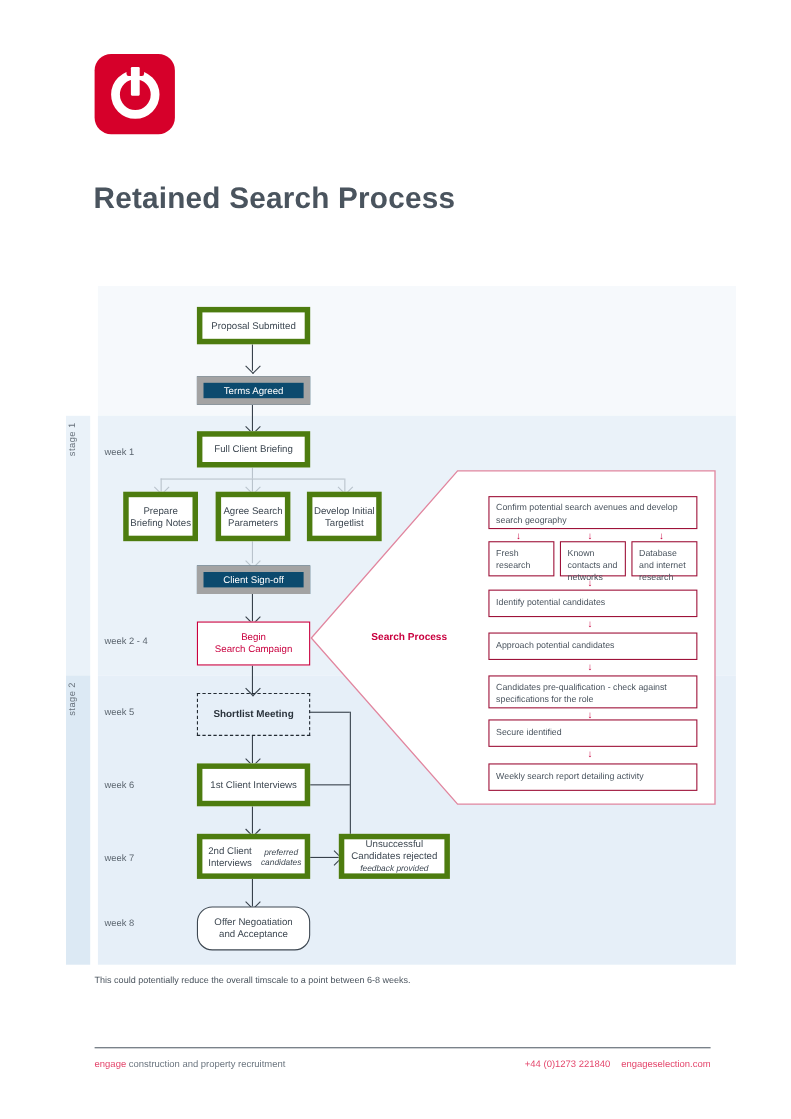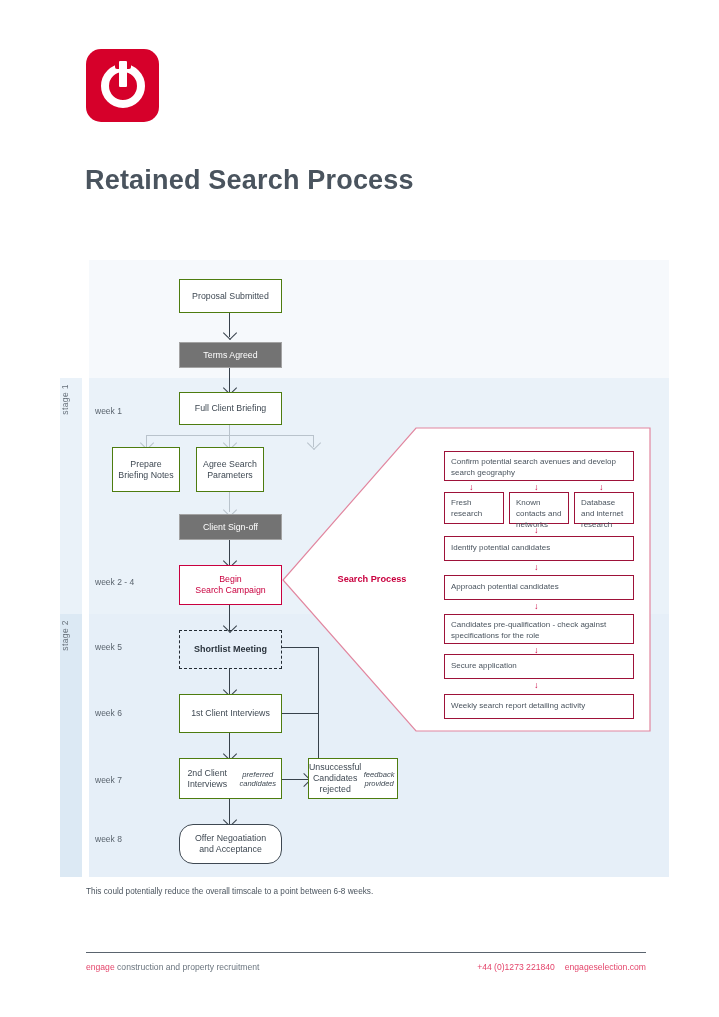--- a/index.html
+++ b/index.html
@@ -39,22 +39,22 @@
             text-align:center;font-size:8.5px;color:#68727c;letter-spacing:.4px;}
   .stagelbl.s1{top:124px;}
   .stagelbl.s2{top:360px;}
 
   
   .week{position:absolute;left:35px;font-size:8.5px;color:#5a646e;white-space:nowrap;}
 
   
   .box{position:absolute;box-sizing:border-box;display:flex;align-items:center;
        justify-content:center;text-align:center;line-height:1.25;}
-  .box.plain{background:#ffffff;border:1px solid #4d7c0f;font-size:8.8px;color:#3e4852;}
-  .box.dark{background:#737373;color:#ffffff;font-size:8.8px;border:1px solid #a3a3a3;}
+  .box.plain{background:#ffffff;border:5px solid #4d7c0f;font-size:8.8px;color:#3e4852;}
+  .box.dark{background:#0c4a6e;color:#ffffff;font-size:8.8px;border:6px solid #a3a3a3;}
   .box.red{background:#ffffff;border:1.6px solid #c9003f;color:#c9003f;font-size:8.8px;}
   .box.dash{background:transparent;border:1.6px dashed #232b33;font-size:9px;
             color:#2b343d;font-weight:bold;}
   .box.round{background:#ffffff;border:1px solid #3e4852;border-radius:14px;
              font-size:8.8px;color:#3e4852;}
   .box .sub{display:block;font-style:italic;font-size:7.6px;margin-top:1px;}
 
   
   .vline{position:absolute;width:1px;background:#37414b;}
   .hline{position:absolute;height:1px;background:#37414b;}
@@ -166,36 +166,38 @@
     <div class="box plain" style="left:119px;top:19px;width:103px;height:34px">Proposal Submitted</div>
 
     <div class="box dark" style="left:119px;top:82px;width:103px;height:26px">Terms Agreed</div>
 
     <div class="box plain" style="left:52px;top:187px;width:68px;height:45px;white-space:pre-line">Prepare
 Briefing Notes</div>
 
     <div class="box plain" style="left:119px;top:132px;width:103px;height:33px">Full Client Briefing</div>
     <div class="box plain" style="left:136px;top:187px;width:68px;height:45px;white-space:pre-line">Agree Search
 Parameters</div>
+    <div class="box plain" style="left:219px;top:187px;width:68px;height:45px;white-space:pre-line">Develop Initial
+Targetlist</div>
 
     <div class="box dark" style="left:119px;top:254px;width:103px;height:26px">Client Sign-off</div>
 
     <div class="box red" style="left:119px;top:305px;width:103px;height:40px;white-space:pre-line">Begin
 Search Campaign</div>
 
     <div class="box dash" style="left:119px;top:370px;width:103px;height:39px">Shortlist Meeting</div>
 
     <div class="box plain" style="left:119px;top:434px;width:103px;height:39px">1st Client Interviews</div>
 
     <div class="box plain" style="left:119px;top:498px;width:103px;height:41px;flex-direction:row">
       <span>2nd Client Interviews</span>
       <span class="sub">preferred candidates</span>
     </div>
 
-    <div class="box plain" style="left:248px;top:498px;width:90px;height:41px;flex-direction:row">
+    <div class="box plain" style="left:248px;top:498px;width:101px;height:41px;flex-direction:column">
       <span style="white-space:pre-line">Unsuccessful
 Candidates rejected</span>
       <span class="sub">feedback provided</span>
     </div>
 
     <div class="box round" style="left:119px;top:564px;width:103px;height:40px;white-space:pre-line">Offer Negoatiation
 and Acceptance</div>
   </div>
 
   <div class="callout">
@@ -218,21 +220,21 @@
     <div class="rarrow" style="left:534px;top:526px">↓</div>
     <div class="rbox" style="left:444px;top:536px;width:190px;height:25px;display:flex;align-items:center">Identify potential candidates</div>
 
     <div class="rarrow" style="left:534px;top:563px">↓</div>
     <div class="rbox" style="left:444px;top:575px;width:190px;height:25px;display:flex;align-items:center">Approach potential candidates</div>
 
     <div class="rarrow" style="left:534px;top:602px">↓</div>
     <div class="rbox" style="left:444px;top:614px;width:190px;height:30px">Candidates pre-qualification - check against specifications for the role</div>
 
     <div class="rarrow" style="left:534px;top:646px">↓</div>
-    <div class="rbox" style="left:444px;top:654px;width:190px;height:25px;display:flex;align-items:center">Secure application</div>
+    <div class="rbox" style="left:444px;top:654px;width:190px;height:25px;display:flex;align-items:center">Secure identified</div>
 
     <div class="rarrow" style="left:534px;top:681px">↓</div>
     <div class="rbox" style="left:444px;top:694px;width:190px;height:25px;display:flex;align-items:center">Weekly search report detailing activity</div>
   </div>
 
   <div class="notes">
     <p>This could potentially reduce the overall timscale to a point between 6-8 weeks.</p>
   </div>
 
   <div class="rule"></div>

